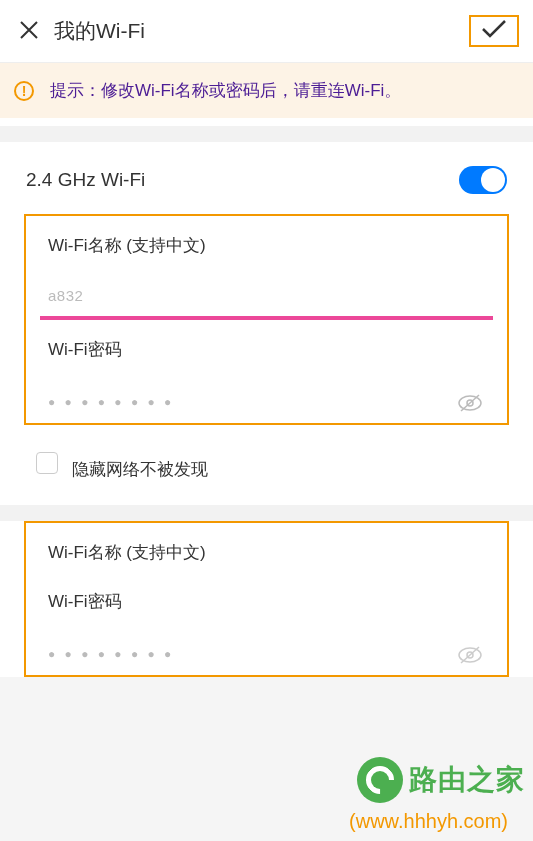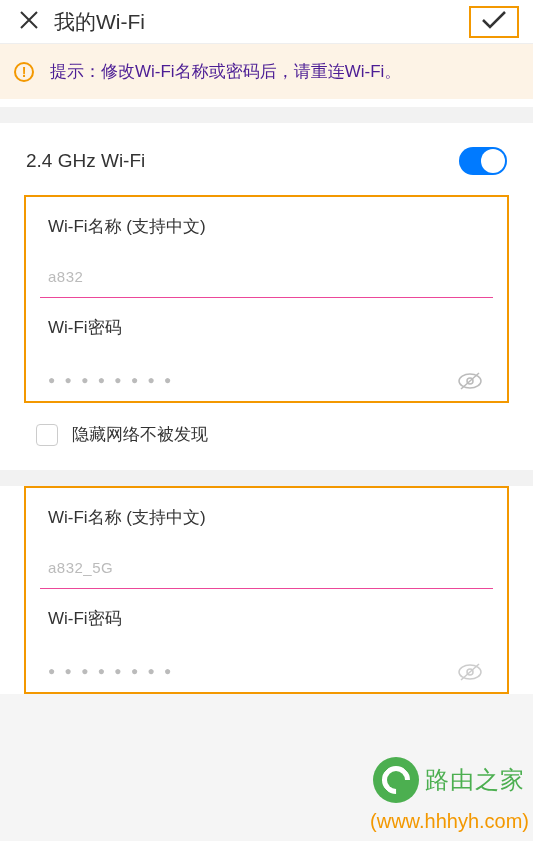--- a/index.html
+++ b/index.html
@@ -1,46 +1,46 @@
 <!DOCTYPE html>
 <html><head>
   <meta charset="utf-8">
   <style>
     * { box-sizing: border-box; margin: 0; padding: 0; }
     body { font-family: -apple-system, "PingFang SC", "Hiragino Sans GB", "Microsoft YaHei", sans-serif; background: #f5f5f5; width: 533px; height: 841px; overflow: hidden; position: relative; }
-    .header { background: #fff; height: 44px; display: flex; align-items: center; padding: 0 14px; border-bottom: 1px solid #eee; }
+    .header { background: #fff; height: 63px; display: flex; align-items: center; padding: 0 14px; border-bottom: 1px solid #eee; }
     .header .close { font-size: 26px; color: #333; width: 30px; text-align: center; }
     .header .title { font-size: 21px; color: #333; margin-left: 10px; flex: 1; }
     .header .confirm-box { border: 2px solid #f39800; padding: 2px 10px; }
     .tip-banner { background: #fdf3e6; display: flex; align-items: center; padding: 16px 14px; }
     .tip-icon { width: 20px; height: 20px; border: 2px solid #f39800; border-radius: 50%; display: flex; align-items: center; justify-content: center; color: #f39800; font-size: 14px; font-weight: bold; margin-right: 16px; }
     .tip-text { color: #4c1d95; font-size: 17px; }
     .spacer-sm { height: 8px; background: #f2f2f2; }
     .spacer-md { height: 16px; background: #f2f2f2; }
     .card { background: #fff; }
     .section-header { display: flex; align-items: center; justify-content: space-between; padding: 24px 26px 20px; }
     .section-title { font-size: 19px; color: #333; }
     .toggle { width: 48px; height: 28px; background: #007aff; border-radius: 14px; position: relative; }
     .toggle::after { content: ''; position: absolute; right: 2px; top: 2px; width: 24px; height: 24px; background: #fff; border-radius: 50%; }
     .highlighted { border: 2px solid #f39800; margin: 0 24px; }
     .highlighted.bottom { margin-bottom: 0; }
     .field-label { font-size: 17px; color: #333; padding: 18px 8px 8px; }
-    .field-input { width: 100%; border: none; border-bottom: 1px solid #ec4899; padding: 22px 8px 12px; font-size: 15px; color: #bbb; outline: none; background: transparent; letter-spacing: 0.5px; }
+    .field-input { width: 100%; border: none; border-bottom: 4px solid #ec4899; padding: 22px 8px 12px; font-size: 15px; color: #bbb; outline: none; background: transparent; letter-spacing: 0.5px; }
     .pwd-row { position: relative; }
     .pwd-dots { color: #bbb; font-size: 12px; letter-spacing: 3px; padding: 26px 8px 14px; border-bottom: 1px solid #e5e5e5; }
     .pwd-dots.last { border-bottom: none; }
     .eye { position: absolute; right: 10px; top: 24px; color: #bbb; font-size: 22px; }
     .hide-row { display: flex; align-items: center; padding: 20px 36px 24px; }
     .checkbox { width: 22px; height: 22px; border: 1.5px solid #ccc; border-radius: 4px; margin-right: 14px; }
-    .hide-text { font-size: 17px; color: #333; }
+    .hide-text { font-size: 17px; color: #333; margin-top: 13px; }
     .watermark { position: absolute; bottom: 38px; right: 8px; display: flex; align-items: center; }
     .wm-logo { width: 46px; height: 46px; border-radius: 50%; background: #4caf50; display: flex; align-items: center; justify-content: center; margin-right: 6px; }
     .wm-logo-inner { width: 28px; height: 28px; border: 5px solid #fff; border-radius: 50%; border-right-color: transparent; transform: rotate(45deg); }
-    .wm-text { color: #4caf50; font-size: 24px; font-weight: normal; letter-spacing: 1px; }
-    .wm-url { position: absolute; bottom: 8px; right: 4px; color: #f39800; font-size: 20px; }
+    .wm-text { color: #4caf50; font-size: 28px; font-weight: bold; letter-spacing: 1px; }
+    .wm-url { position: absolute; bottom: 8px; right: 25px; color: #f39800; font-size: 20px; }
     .inner-pad { padding: 0 14px; }
   </style>
 </head>
 <body>
 
 <div class="header">
   <div class="close">
     <svg width="20" height="20" viewBox="0 0 20 20">
         <path d="M2 2 L18 18 M18 2 L2 18" stroke="#333" stroke-width="2" fill="none"></path>
       </svg>
@@ -88,21 +88,20 @@
     <div class="hide-text">隐藏网络不被发现</div>
   </div>
 </div>
 
 <div class="spacer-md"></div>
 
 <div class="card">
   <div class="highlighted bottom">
     <div class="inner-pad">
       <div class="field-label">Wi-Fi名称 (支持中文)</div>
-      <input class="field-input" value="a832_5G" style="">
       <div class="field-label">Wi-Fi密码</div>
       <div class="pwd-row">
         <div class="pwd-dots last">● ● ● ● ● ● ● ●</div>
         <div class="eye">
           <svg width="26" height="20" viewBox="0 0 26 20">
               <ellipse cx="13" cy="10" rx="11" ry="7" stroke="#ccc" stroke-width="1.5" fill="none"></ellipse>
               <circle cx="13" cy="10" r="3" stroke="#ccc" stroke-width="1.5" fill="none"></circle>
               <line x1="4" y1="18" x2="22" y2="2" stroke="#ccc" stroke-width="1.5"></line>
             </svg>
         </div>

